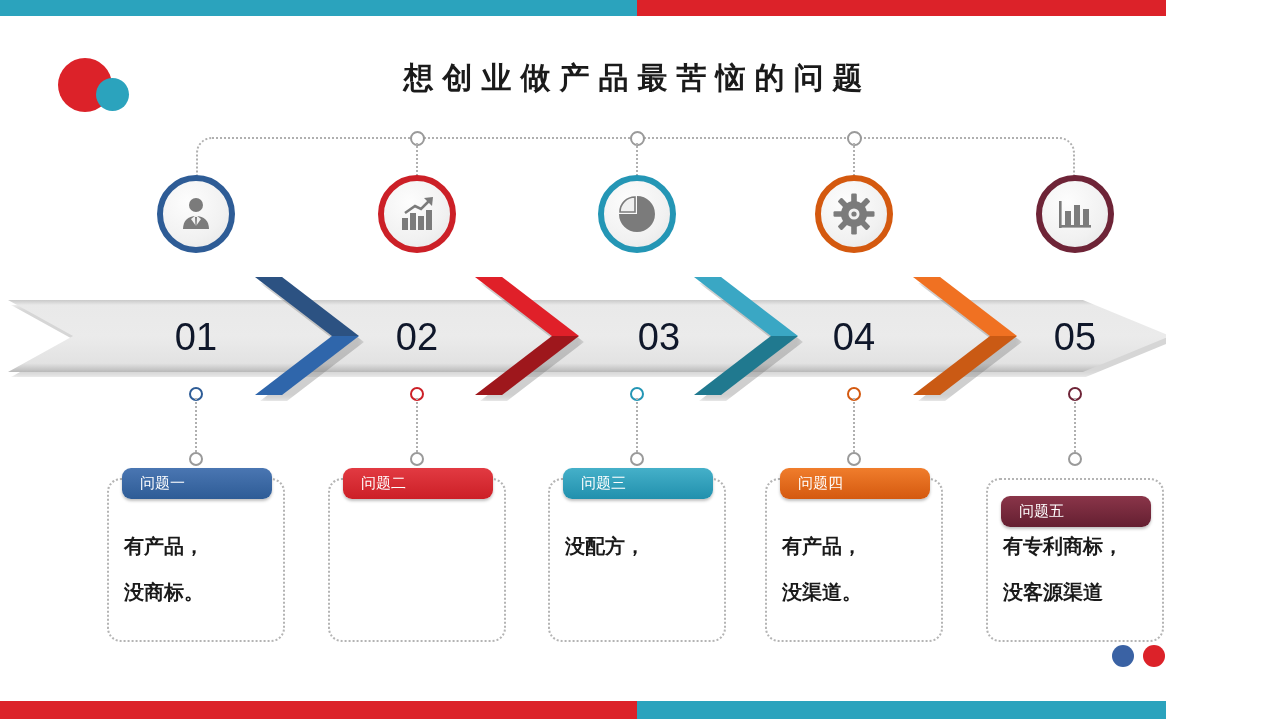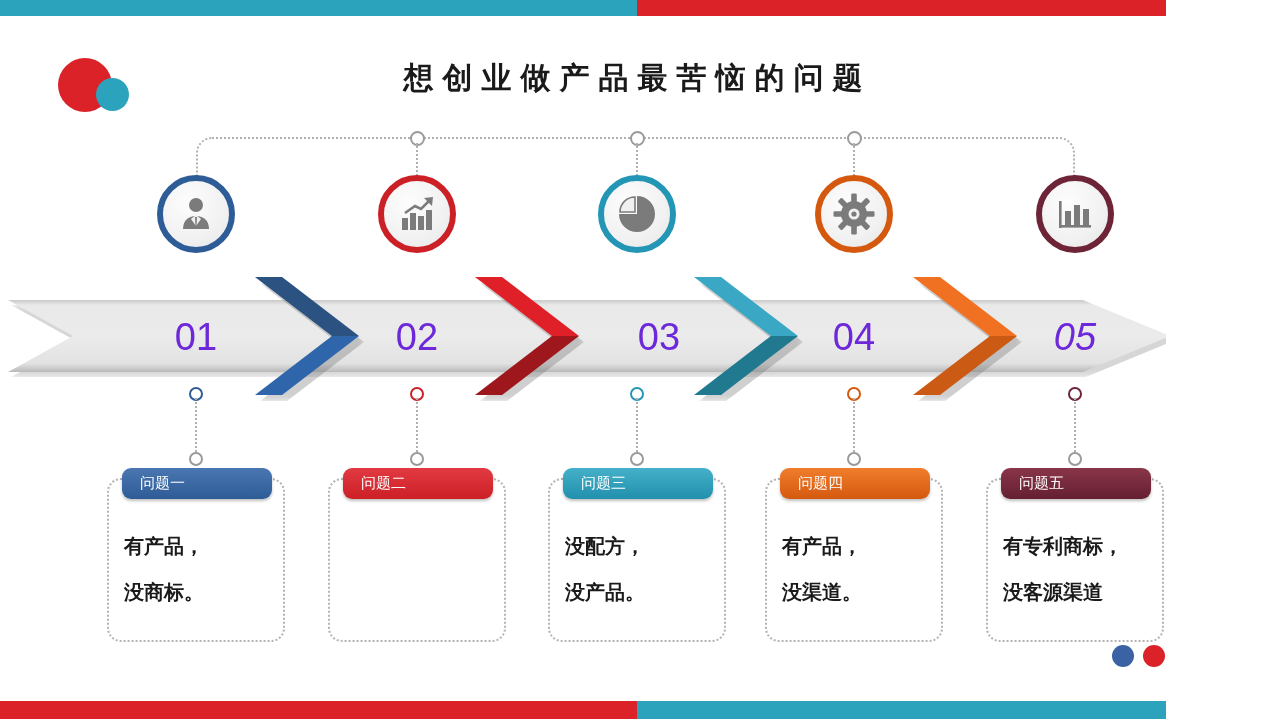--- a/index.html
+++ b/index.html
@@ -133,21 +133,21 @@
     clip-path: polygon(0 0, 92.5% 0, 100% 50%, 92.5% 100%, 0 100%, 5.6% 50%);
     filter: blur(3px);
   }
   .step-num {
     position: absolute;
     top: 316px;
     width: 120px;
     margin-left: -60px;
     text-align: center;
     font-size: 38px;
-    color: #6d28d9;
+    color: #0f172a;
     font-family: "Liberation Sans", sans-serif;
   }
 
   
   .chev {
     position: absolute;
     width: 104px;
     height: 118px;
     top: 277px;
     margin-left: -52px;
@@ -340,21 +340,21 @@
     </div>
 
   <div class="banner-shadow"></div>
   <div class="banner"></div>
 
   <div id="layer-nums">
       <div class="step-num" style="left: 196px;">01</div>
       <div class="step-num" style="left: 417px;">02</div>
       <div class="step-num" style="left: 659px;">03</div>
       <div class="step-num" style="left: 854px;">04</div>
-      <div class="step-num" style="left: 1075px; font-style: italic;">05</div>
+      <div class="step-num" style="left: 1075px;">05</div>
     </div>
   <div id="layer-chevrons">
       <div class="chev" style="left: 307px;">
         <div class="sh"></div>
         <div class="top" style="background:#2c5282"></div>
         <div class="bot" style="background:#2f66ab"></div>
       </div>
       <div class="chev" style="left: 527px;">
         <div class="sh"></div>
         <div class="top" style="background:#e02029"></div>
@@ -395,35 +395,34 @@
         <span>没商标。</span>
       </div>
       <div class="card-tab" style="left: 196px; background: linear-gradient(rgb(74, 118, 178) 0%, rgb(46, 92, 150) 100%);">问题一</div>
       <div class="card" style="left: 417px;"></div>
       <div class="card-body" style="left: 417px;">
       </div>
       <div class="card-tab" style="left: 417px; background: linear-gradient(rgb(226, 58, 66) 0%, rgb(204, 31, 38) 100%);">问题二</div>
       <div class="card" style="left: 637px;"></div>
       <div class="card-body" style="left: 637px;">
         <span>没配方，</span>
-        <span>没产品。</span>
       </div>
       <div class="card-tab" style="left: 637px; background: linear-gradient(rgb(69, 176, 201) 0%, rgb(33, 144, 173) 100%);">问题三</div>
       <div class="card" style="left: 854px;"></div>
       <div class="card-body" style="left: 854px;">
         <span>有产品，</span>
         <span>没渠道。</span>
       </div>
       <div class="card-tab" style="left: 854px; background: linear-gradient(rgb(240, 125, 44) 0%, rgb(212, 89, 15) 100%);">问题四</div>
       <div class="card" style="left: 1075px;"></div>
       <div class="card-body" style="left: 1075px;">
         <span>有专利商标，</span>
         <span>没客源渠道</span>
       </div>
-      <div class="card-tab" style="left: 1075px; background: linear-gradient(rgb(138, 53, 73) 0%, rgb(100, 31, 49) 100%);">问题五</div>
+      <div class="card-tab" style="left: 1075px; background: linear-gradient(rgb(138, 53, 73) 0%, rgb(100, 31, 49) 100%); margin-top: 28px;">问题五</div>
     </div>
 
   <div id="layer-fdots">
       <div class="fdot" style="left: 1112px; background: rgb(58, 98, 164);"></div>
       <div class="fdot" style="left: 1143px; background: rgb(220, 34, 41);"></div>
       <div class="fdot" style="left: 1174px; background: rgb(43, 163, 189);"></div>
     </div>
 
   <div class="botbar botbar-left" style="background: rgb(220, 34, 41);"></div>
   <div class="botbar botbar-right" style="background: rgb(43, 163, 189);"></div>

